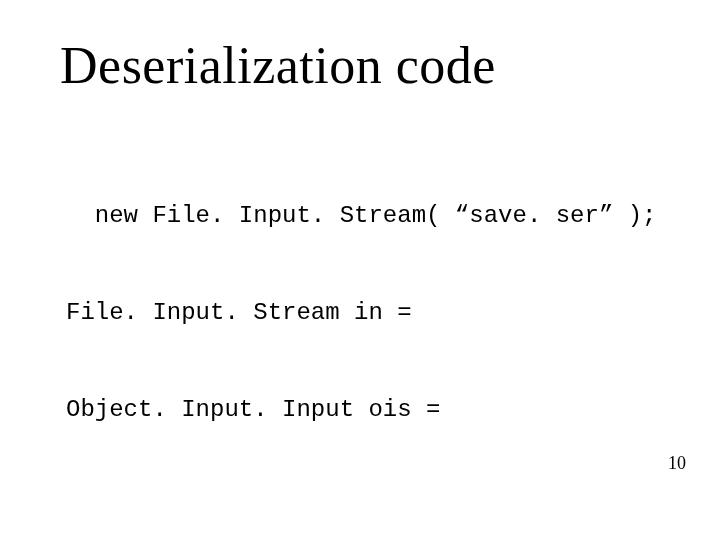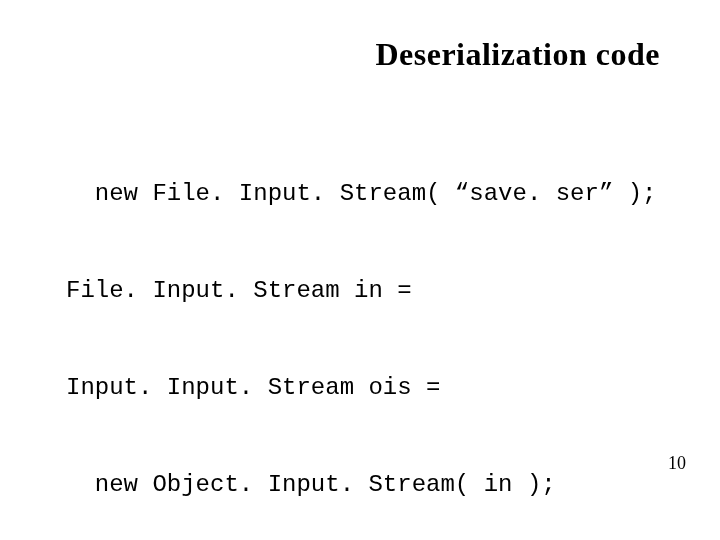--- a/index.html
+++ b/index.html
@@ -14,23 +14,23 @@
     overflow: hidden;
   }
   .slide {
     width: 720px;
     height: 540px;
     box-sizing: border-box;
     padding: 36px 60px 40px 60px;
     position: relative;
   }
   .title {
-    text-align: right;
-    font-size: 32px;
-    font-weight: 700;
+    text-align: left;
+    font-size: 52px;
+    font-weight: 400;
     margin: 0 0 40px 0;
     letter-spacing: 0.5px;
   }
   .code {
     font-family: "Courier New", Courier, monospace;
     font-size: 24px;
     line-height: 1.35;
     white-space: pre;
     margin-left: 6px;
   }
@@ -43,19 +43,18 @@
   }
 </style>
 </head>
 <body>
 
 <div class="slide">
   <h1 class="title">Deserialization code</h1>
   <div class="code">
     <div>  new File. Input. Stream( “save. ser” );</div>
     <div>File. Input. Stream in =</div>
-    <div>Input. Input. Stream ois =</div>
-    <div>  new Object. Input. Stream( in );</div>
+    <div>Object. Input. Input ois =</div>
     
     
   </div>
   <div class="page-number">10</div>
 </div>
 
 </body></html>

